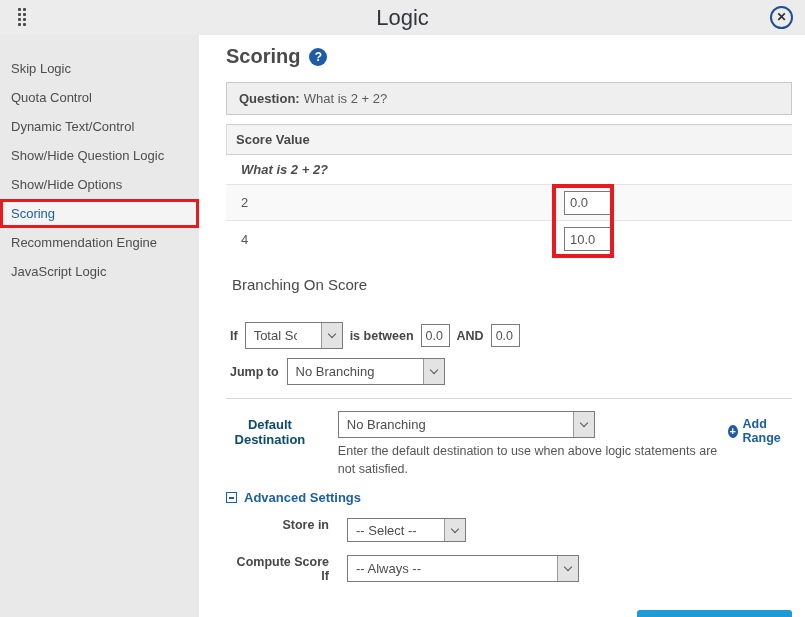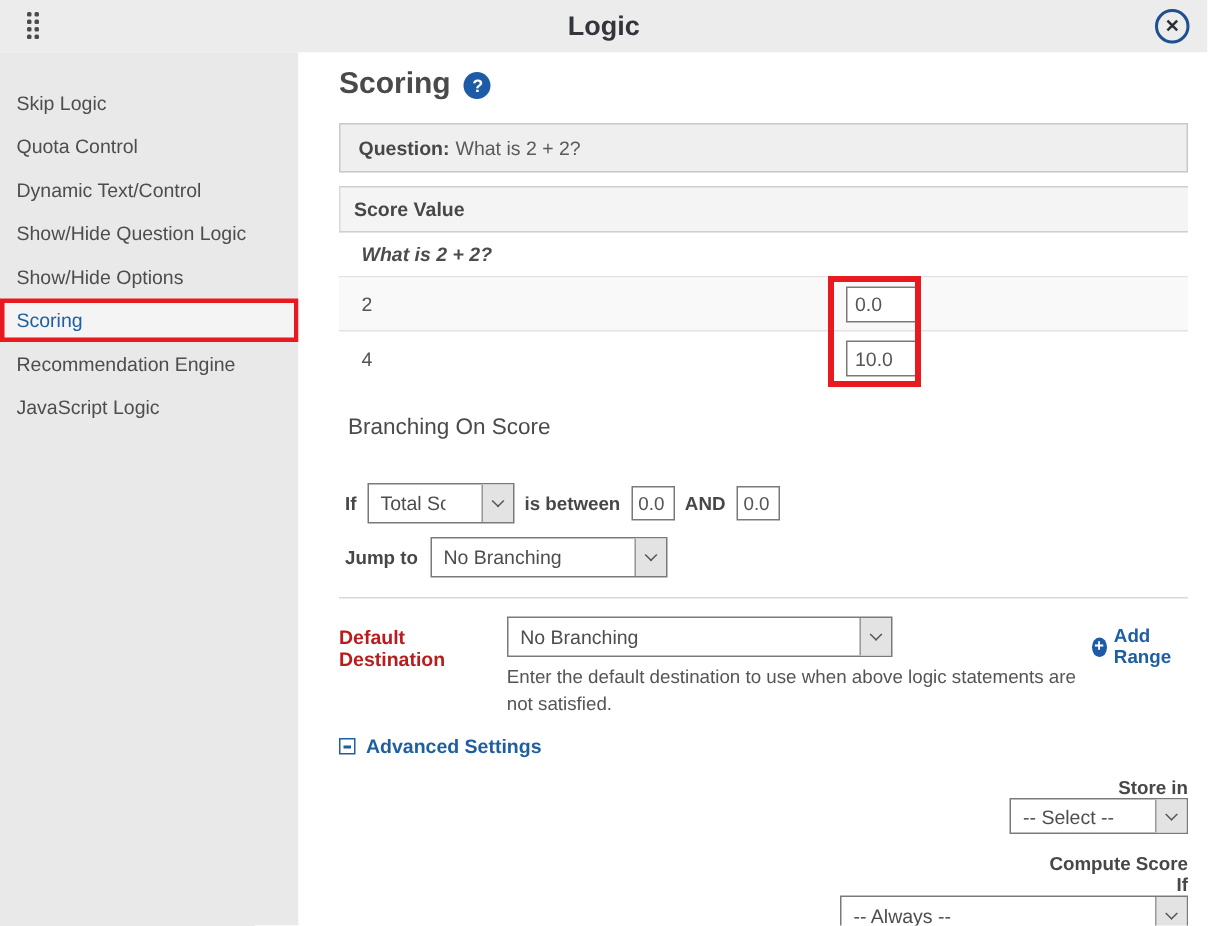--- a/index.html
+++ b/index.html
@@ -7,21 +7,21 @@
     font-family:"Liberation Sans", sans-serif; background:#fff; color:#555; }
   .window { position:relative; width:805px; height:617px; background:#fff; }
 
   
   .header { position:absolute; top:0; left:0; right:0; height:35px;
     background:#ececec; display:flex; align-items:center; }
   .grip { position:absolute; left:18px; top:8px; width:13px; height:19px;
     display:grid; grid-template-columns:3px 3px; grid-template-rows:repeat(4,3px);
     gap:2px; cursor:move; }
   .grip i { background:#4a4a4a; border-radius:1px; }
-  .hdr-title { flex:1; text-align:center; font-size:18px; font-weight:bold; color:#33353b; }
+  .hdr-title { flex:1; text-align:center; font-size:22px; font-weight:normal; color:#33353b; }
   .close-btn { position:absolute; right:12px; top:6px; width:23px; height:23px;
     border:2px solid #1d4f91; border-radius:50%; background:transparent;
     color:#2b2e33; font-size:12px; font-weight:bold; line-height:19px;
     text-align:center; cursor:pointer; }
 
   
   .sidebar { position:absolute; top:35px; left:0; width:199px; bottom:0;
     background:#e9e9e9; padding-top:19px; }
   .side-item { padding:7px 12px 7px 11px; font-size:13px; color:#4d4d4d; cursor:pointer; }
   .side-item.active { color:#1d5fa0; background:#f4f4f4;
@@ -74,36 +74,36 @@
   .sel-arrow { width:21px; background:#e3e3e3; border-left:1px solid #9a9a9a;
     display:flex; align-items:center; justify-content:center; }
   .chev { width:6px; height:6px; border-right:1.5px solid #555; border-bottom:1.5px solid #555;
     transform:rotate(45deg); margin-top:-3px; }
   .w-if { width:98px; }  .w-jump { width:158px; }  .w-dd { width:257px; }
   .w-store { width:119px; height:24px; }  .w-comp { width:232px; }
 
   .divider { height:1px; background:#d8d8d8; margin-top:13px; }
 
   .dd-row { display:flex; margin-top:12px; align-items:flex-start; }
-  .dd-label { width:115px; text-align:left; font-weight:bold; color:#b91c1c;
+  .dd-label { width:115px; text-align:center; font-weight:bold; color:#0c4a6e;
     padding-top:6px; }
   .dd-mid { margin-left:24px; }
   .dd-help { margin-top:4px; width:390px; font-size:12.5px; color:#555; line-height:1.45; }
   .add-range { margin-left:auto; display:flex; align-items:center; gap:5px;
     color:#1d5fa0; font-weight:bold; font-size:12.5px; cursor:pointer; padding-top:6px; }
   .plus-icon { width:13px; height:13px; border-radius:50%; background:#1d5ba6; color:#fff;
     font-size:11px; font-weight:bold; line-height:13px; text-align:center; }
 
   .adv-row { display:flex; align-items:center; gap:7px; margin-top:12px;
     color:#1d5fa0; font-weight:bold; font-size:13px; cursor:pointer; }
   .minus-box { width:11px; height:11px; border:1.5px solid #1d5fa0; display:flex;
     align-items:center; justify-content:center; }
   .minus-box i { display:block; width:5px; height:1.5px; background:#1d5fa0; }
 
-  .form-row { display:flex; align-items:flex-end; margin-top:13px;flex-direction:column; }
+  .form-row { display:flex; align-items:flex-start; margin-top:13px; }
   .form-label { width:103px; text-align:right; font-weight:bold; color:#474747;
     font-size:12.5px; }
   .form-field { margin-left:18px; }
 
   
   .footer { display:flex; justify-content:flex-end; align-items:center;
     gap:16px; margin-top:27px; }
   .reset-link { color:#1d5fa0; font-weight:bold; font-size:13px; cursor:pointer;
     background:none; border:none; font-family:inherit; }
   .save-btn { background:#1e9ad6; color:#fff; border:none; border-radius:3px;

